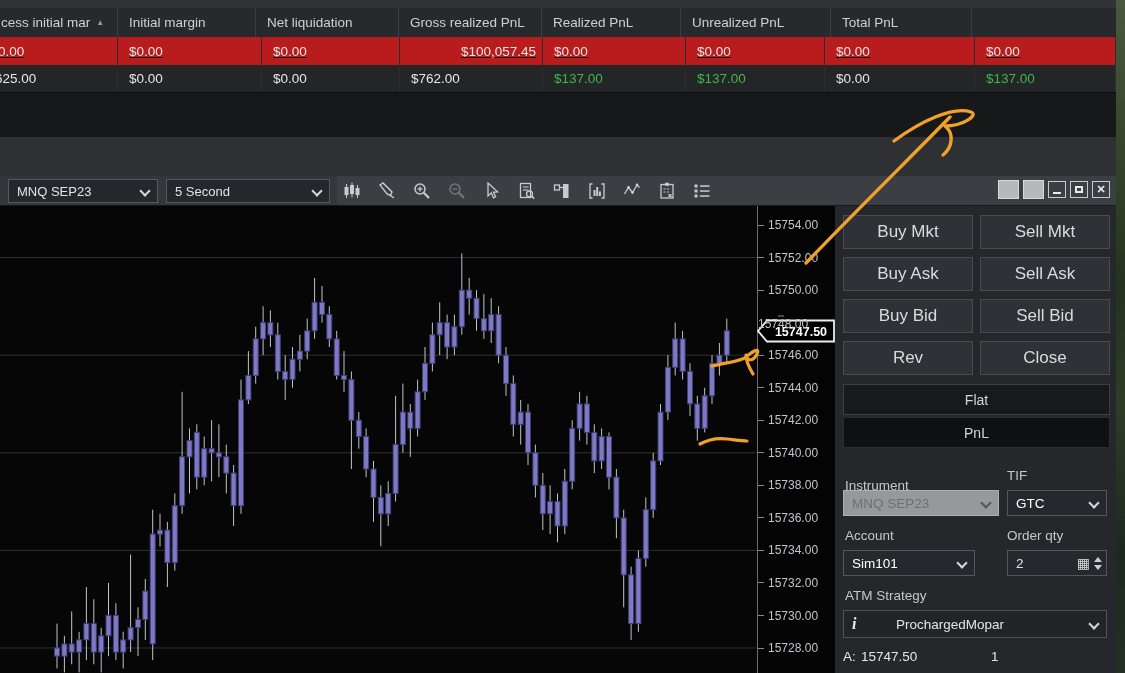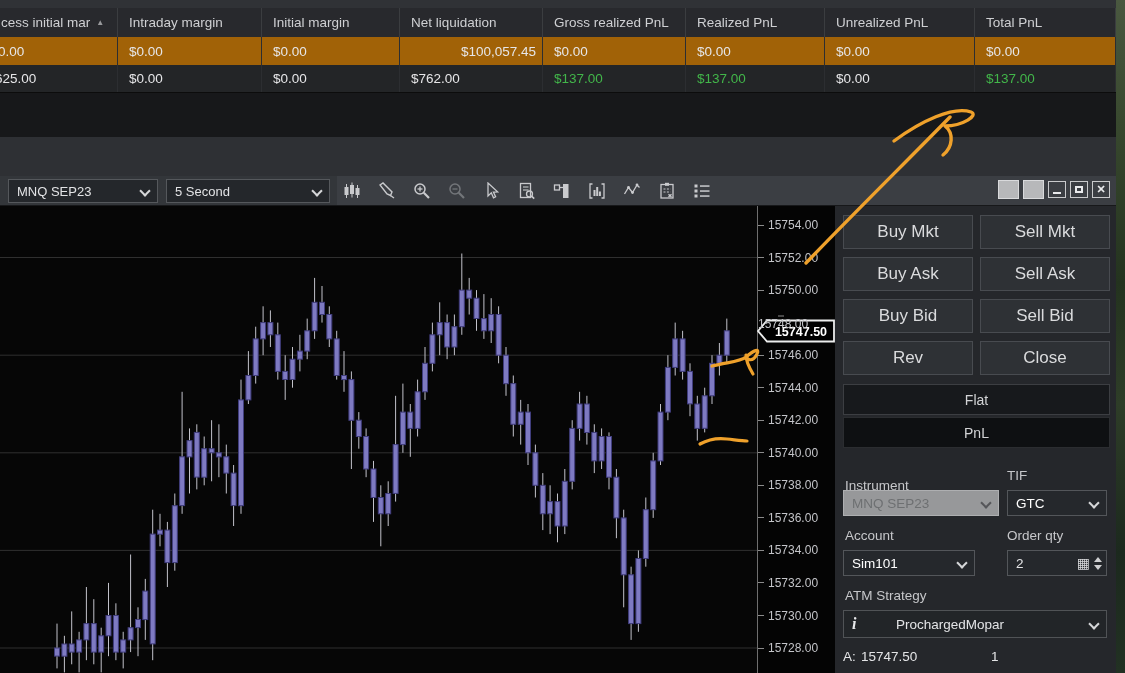--- a/index.html
+++ b/index.html
@@ -10,21 +10,21 @@
 
   
   .desktop{left:1116px;top:0;width:9px;height:673px;
            background:linear-gradient(180deg,#4a5840 0%,#39492f 18%,#24331f 42%,#2e3d28 60%,#1c291e 82%,#223123 100%);}
 
   
   .tablewin{left:0;top:0;width:1116px;height:137px;background:#17181a;}
   .tablewin .topedge{position:absolute;left:0;top:0;width:100%;height:8px;background:#303236;}
   .trow{position:absolute;left:0;width:1116px;display:flex;}
   .thead{top:8px;height:29px;background:#28292d;}
-  .tr1{top:37px;height:28px;background:#a16207;}
+  .tr1{top:37px;height:28px;background:#b91c1c;text-decoration:underline;}
   .tr2{top:65px;height:28px;background:#232527;border-bottom:1px solid #0c0c0c;}
   .tcell{height:100%;padding:0 6px 0 11px;display:flex;align-items:center;overflow:hidden;
          border-right:1px solid #35373a;white-space:nowrap;}
   .thead .tcell{color:#cfd0d3;font-size:13.5px;border-right:1px solid #3b3d40;}
   .tr1 .tcell,.tr2 .tcell{color:#e6e6e8;font-size:13.5px;border-right:1px solid #2c2e31;}
   .tcell.first{padding-left:1px;}
   .sortmark{font-size:8px;color:#98999c;margin-left:6px;}
 
   
   .band{left:0;top:137px;width:1116px;height:39px;background:#2e3034;}
@@ -98,23 +98,20 @@
 <div class="screen">
 
   <div class="abs desktop"></div>
 
   <div class="abs tablewin">
     <div class="topedge"></div>
     <div class="trow thead" id="thead">
         <div class="tcell first" style="width: 118px;">
           <span>cess initial mar</span>
           <span class="sortmark">▲</span>
-        </div>
-        <div class="tcell" style="width: 144px;">
-          <span>Intraday margin</span>
         </div>
         <div class="tcell" style="width: 138px;">
           <span>Initial margin</span>
         </div>
         <div class="tcell" style="width: 143px;">
           <span>Net liquidation</span>
         </div>
         <div class="tcell" style="width: 143px;">
           <span>Gross realized PnL</span>
         </div>

